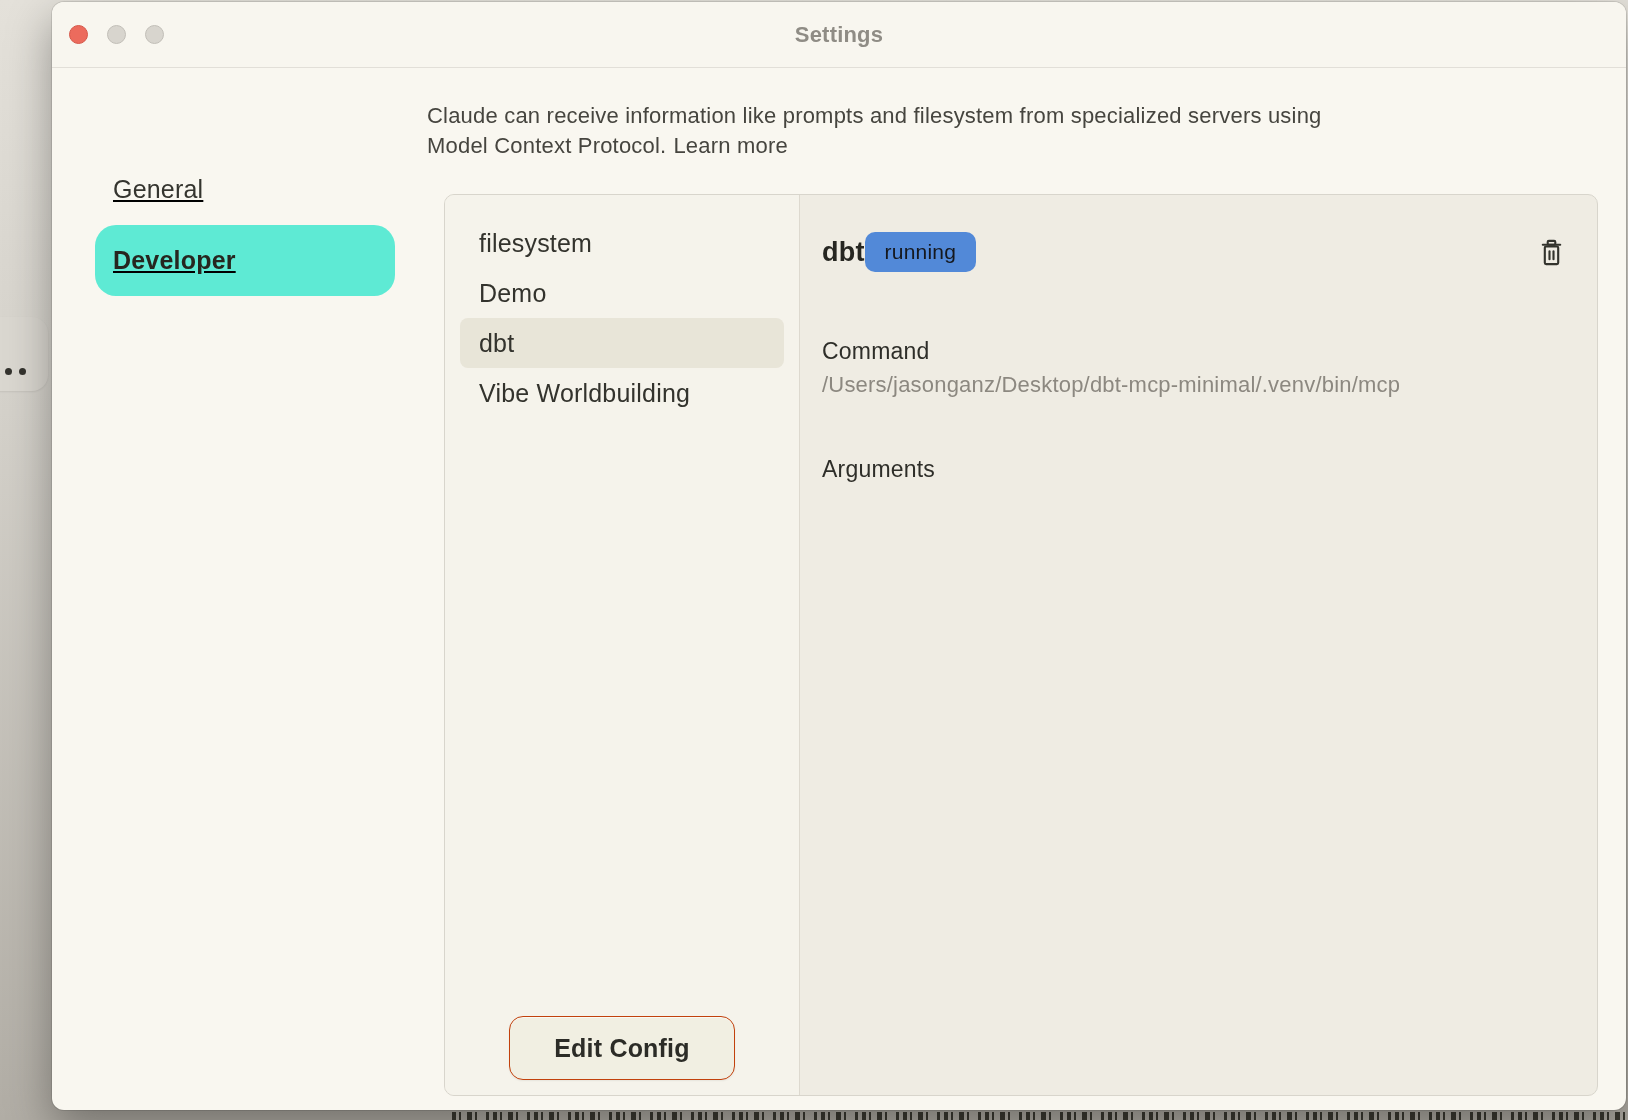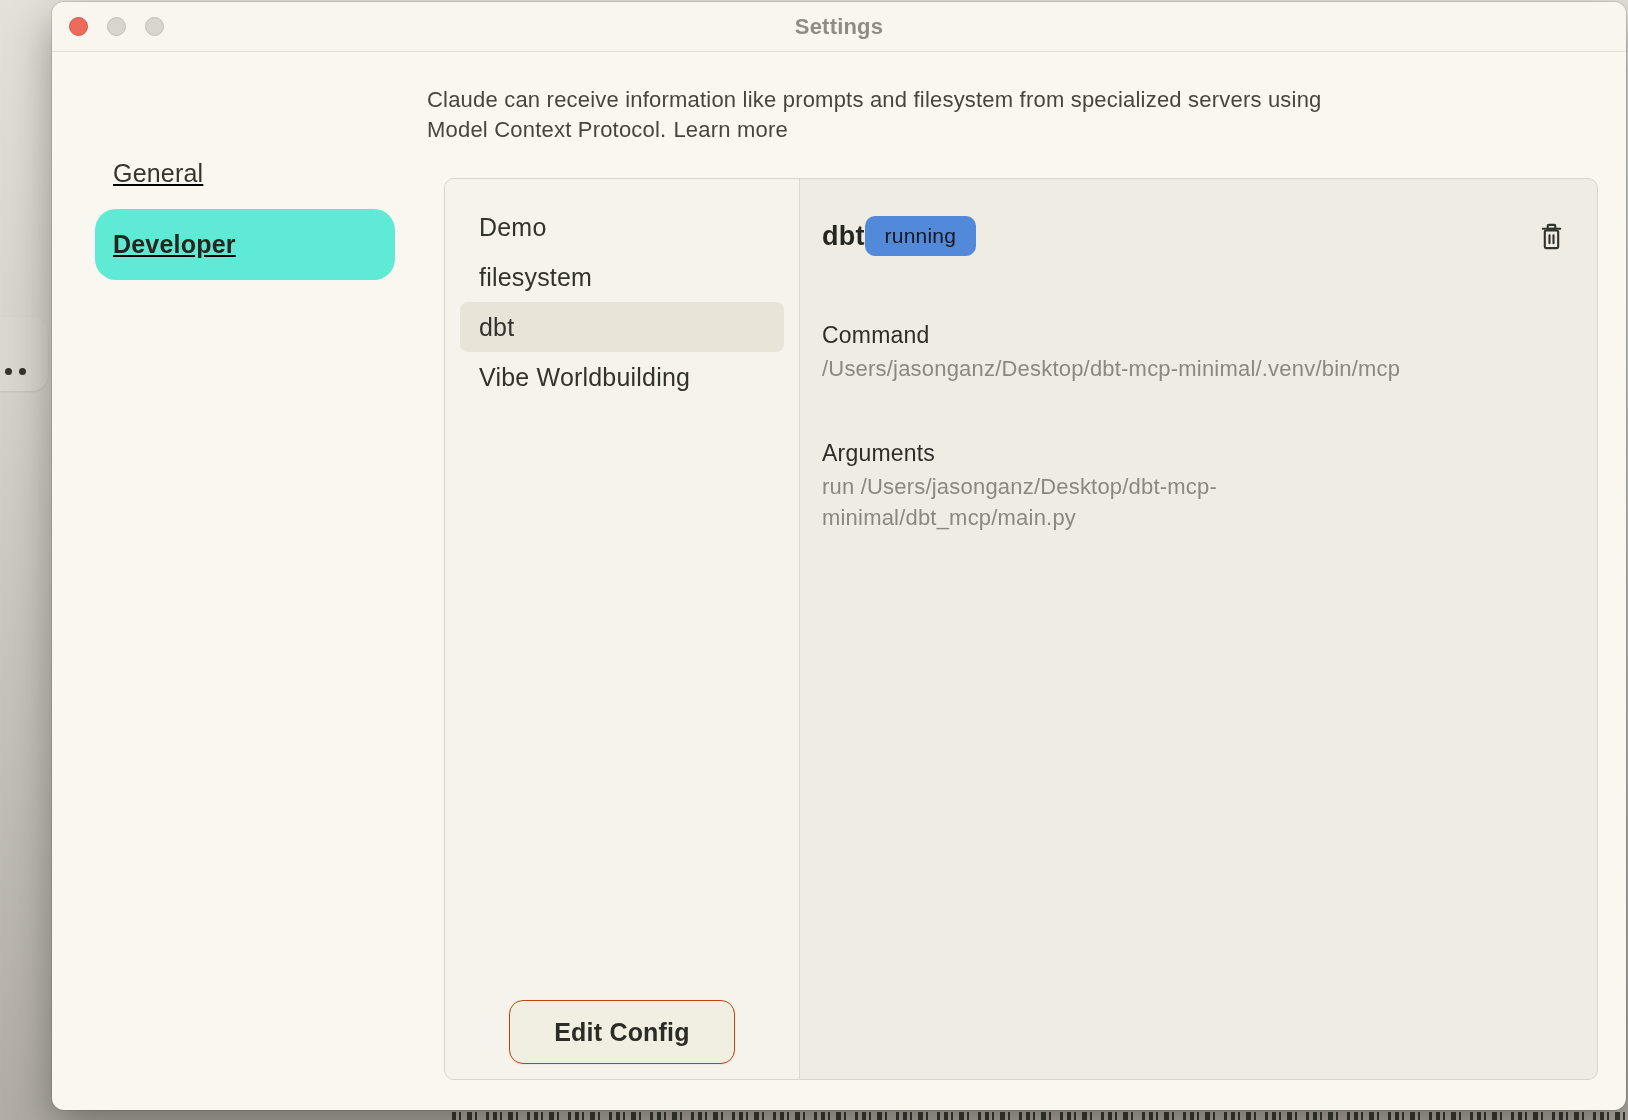--- a/index.html
+++ b/index.html
@@ -33,21 +33,21 @@
   }
 
   
   .window {
     position:absolute; left:52px; top:2px; width:1574px; height:1108px;
     background:#f9f7f0; border-radius:12px;
     box-shadow:0 18px 45px rgba(0,0,0,.35), 0 0 0 1px rgba(0,0,0,.10);
     z-index:2; overflow:hidden;
   }
   .titlebar {
-    position:relative; height:50px; border-bottom:1px solid #e2dfd8;
+    position:relative; height:66px; border-bottom:1px solid #e2dfd8;
     display:flex; align-items:center; padding-left:17px; background:#f8f6ef;
   }
   .tl { width:19px; height:19px; border-radius:50%; border:1px solid rgba(0,0,0,.12); padding:0; cursor:default; }
   .tl + .tl { margin-left:19px; }
   .tl.red  { background:#ec6b5d; border-color:#d6584a; }
   .tl.gray { background:#d8d5ce; border-color:#c2bfb8; }
   .win-title {
     position:absolute; left:0; right:0; text-align:center;
     font-size:22px; font-weight:700; color:#8f8c85;
   }
@@ -144,24 +144,24 @@
     <main class="content">
       <p class="desc">
         <span>Claude can receive information like prompts and filesystem from specialized servers using</span><br>
         <span>Model Context Protocol.</span><span class="learn-more">Learn more</span>
       </p>
 
       <section class="card">
 
         <div class="servers-col">
           <div class="srv-row">
+            <span>filesystem</span>
+          </div>
+          <div class="srv-row">
             <span>Demo</span>
-          </div>
-          <div class="srv-row">
-            <span>filesystem</span>
           </div>
           <div class="srv-row selected">
             <span>dbt</span>
           </div>
           <div class="srv-row">
             <span>Vibe Worldbuilding</span>
           </div>
 
           <button class="edit-config">Edit Config</button>
         </div>
@@ -181,24 +181,20 @@
             </button>
           </div>
 
           <div class="field">
             <div class="field-label">Command</div>
             <div class="field-value wide">/Users/jasonganz/Desktop/dbt-mcp-minimal/.venv/bin/mcp</div>
           </div>
 
           <div class="field">
             <div class="field-label">Arguments</div>
-            <div class="field-value">
-              <span>run /Users/jasonganz/Desktop/dbt-mcp-</span><br>
-              <span>minimal/dbt_mcp/main.py</span>
-            </div>
           </div>
         </div>
 
       </section>
     </main>
 
   </div>
 </div>
 
 </body></html>

